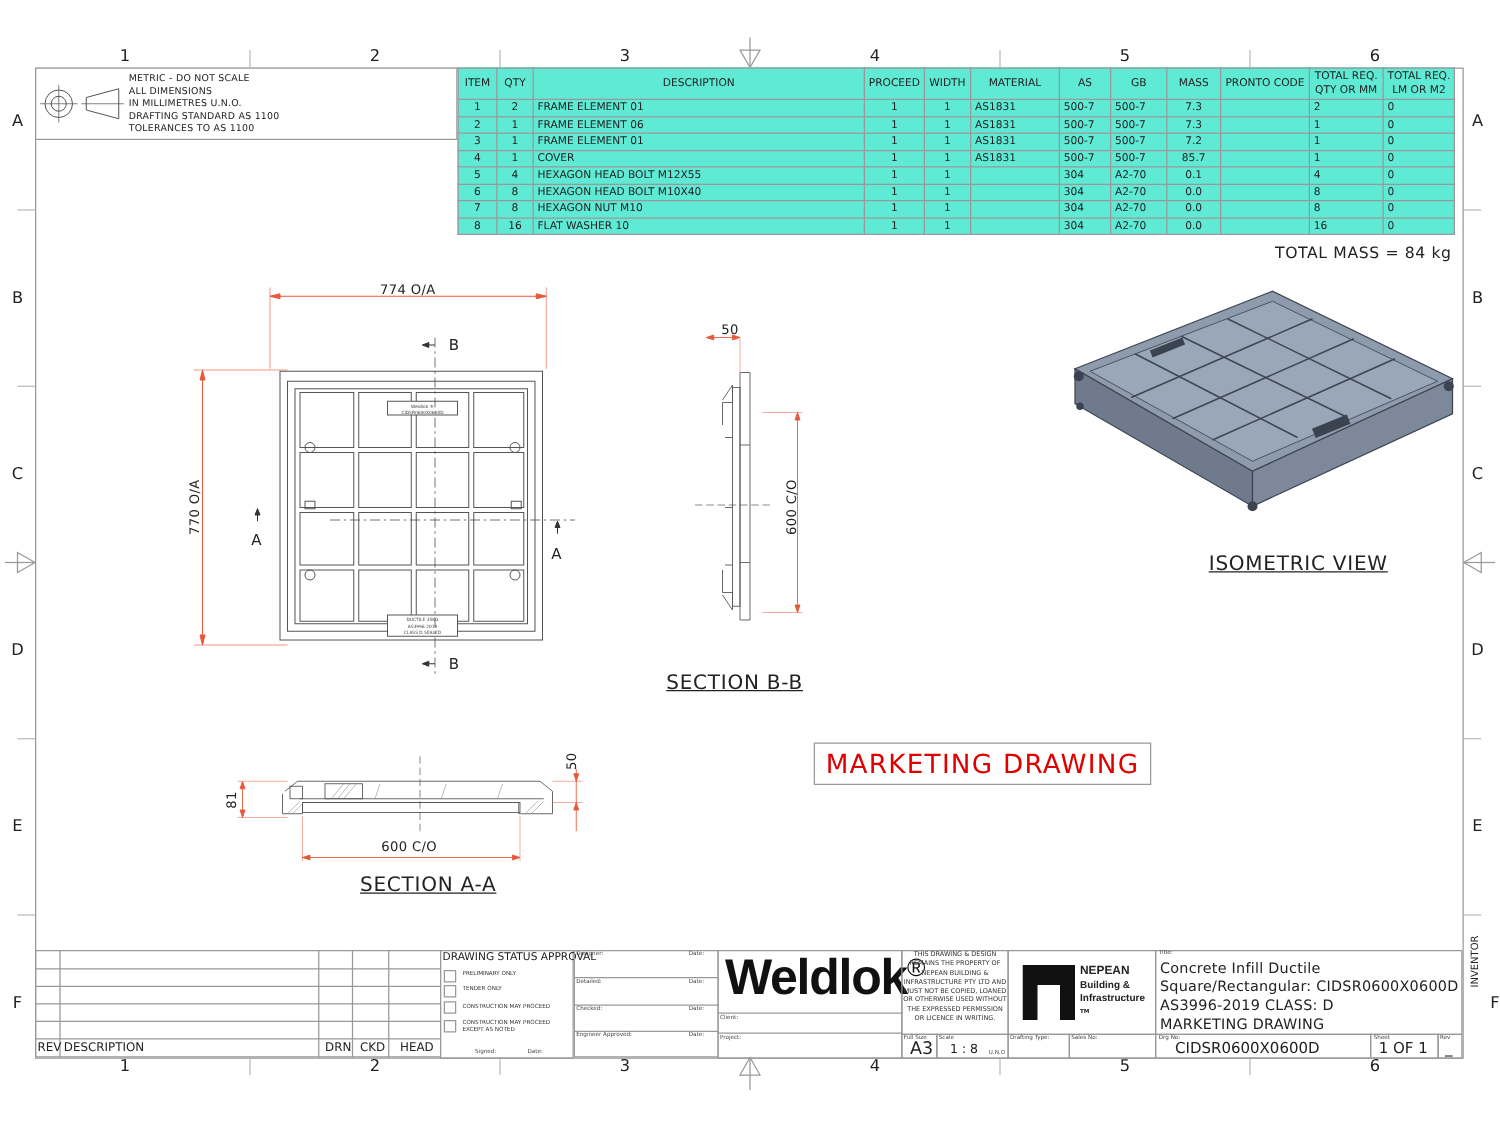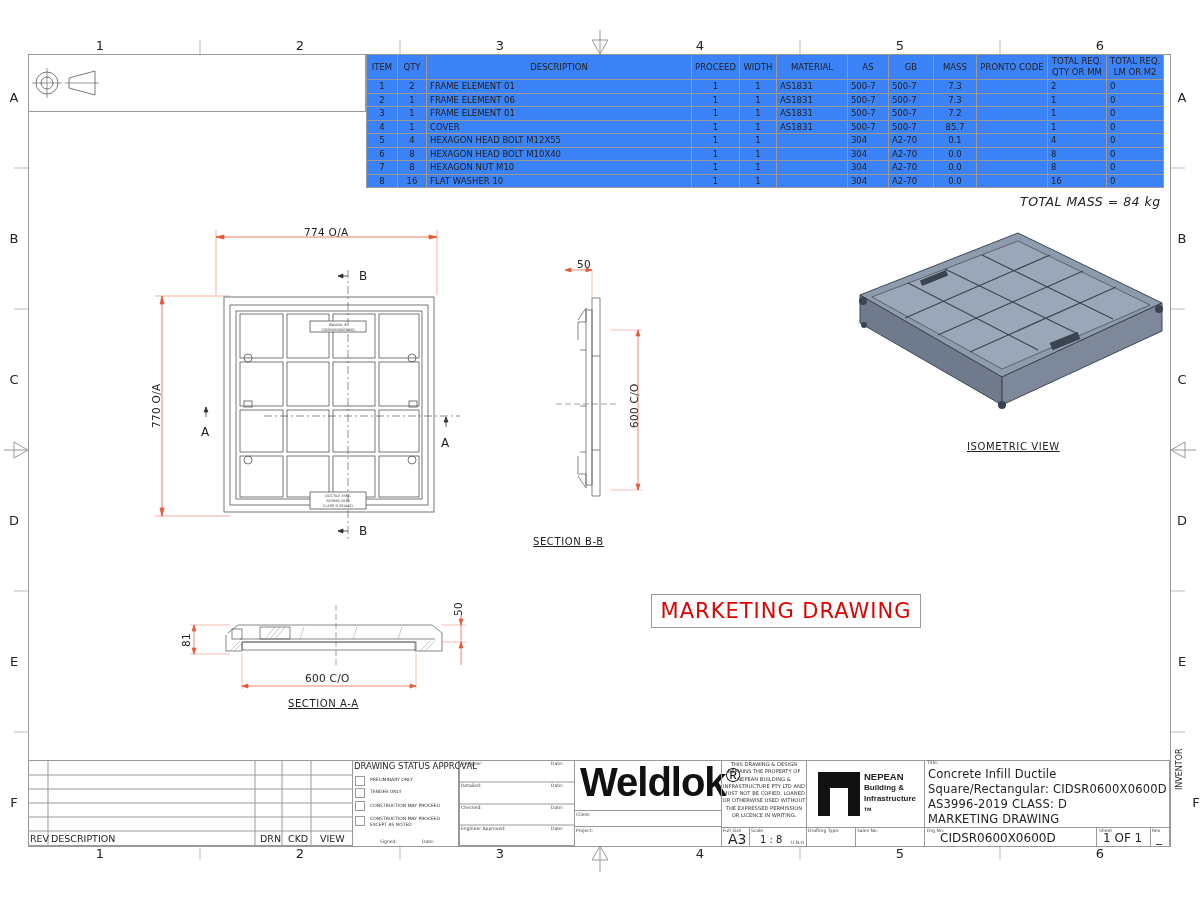--- a/index.html
+++ b/index.html
@@ -2,28 +2,28 @@
 <html><head>
 <meta charset="utf-8">
 <style>
   html,body{margin:0;padding:0;background:#fff;}
   body{width:1200px;height:900px;position:relative;overflow:hidden;font-family:"DejaVu Sans",sans-serif;color:#222;}
   .abs{position:absolute;}
   .zone-h{position:absolute;font-size:13px;color:#222;width:20px;text-align:center;}
   .zone-v{position:absolute;font-size:13px;color:#222;width:20px;text-align:center;}
   .note-box{position:absolute;left:28px;top:54px;width:338px;height:58px;border:1px solid #999;box-sizing:border-box;background:#fff;}
   .note-text{position:absolute;left:74px;top:3px;font-size:7.5px;line-height:10px;letter-spacing:0.2px;white-space:pre;}
-  table.bom{position:absolute;left:366px;top:54px;border-collapse:collapse;font-size:8.5px;background:#3b82f6;}
+  table.bom{position:absolute;left:366px;top:54px;border-collapse:collapse;font-size:8.5px;background:#5eead4;}
   table.bom th,table.bom td{border:1px solid #999;padding:0 3px;height:12.5px;white-space:nowrap;font-weight:normal;}
   table.bom th{height:24px;text-align:center;line-height:11px;}
   .c{text-align:center;} .l{text-align:left;}
-  .total-mass{position:absolute;left:1020px;top:194px;font-size:12.5px;letter-spacing:0.5px;font-style:italic;}
+  .total-mass{position:absolute;left:1020px;top:194px;font-size:12.5px;letter-spacing:0.5px;}
   .dim{position:absolute;font-size:10.5px;color:#222;letter-spacing:0.3px;}
   .vtext{transform:rotate(-90deg);transform-origin:left top;white-space:nowrap;}
-  .sec-label{position:absolute;font-size:10px;text-decoration:underline;letter-spacing:0.6px;}
+  .sec-label{position:absolute;font-size:16px;text-decoration:underline;letter-spacing:0.6px;}
   .marketing{position:absolute;left:651px;top:594px;width:270px;height:34px;border:1px solid #999;box-sizing:border-box;color:#e00000;font-size:21px;text-align:center;line-height:32px;letter-spacing:1px;}
   .cell{position:absolute;box-sizing:border-box;border:1px solid #999;}
   .tiny{font-size:4.5px;color:#444;position:absolute;}
   .sm{font-size:6px;color:#333;position:absolute;}
   .inv{position:absolute;left:1172px;top:745px;font-size:8px;transform:rotate(-90deg);transform-origin:left top;white-space:nowrap;}
 </style>
 </head>
 <body>
 
 <div>
@@ -91,20 +91,25 @@
 
 <div class="note-box">
   <svg class="abs" style="left:2px;top:8px" width="70" height="40">
     <circle cx="16" cy="20" r="11" fill="none" stroke="#555" stroke-width="0.8"></circle>
     <circle cx="16" cy="20" r="6" fill="none" stroke="#555" stroke-width="0.8"></circle>
     <line x1="1" y1="20" x2="31" y2="20" stroke="#555" stroke-width="0.6"></line>
     <line x1="16" y1="5" x2="16" y2="35" stroke="#555" stroke-width="0.6"></line>
     <polygon points="38,15 64,8 64,32 38,25" fill="none" stroke="#555" stroke-width="0.8"></polygon>
     <line x1="34" y1="20" x2="68" y2="20" stroke="#555" stroke-width="0.6"></line>
   </svg>
+  <div class="note-text">METRIC - DO NOT SCALE
+ALL DIMENSIONS
+IN MILLIMETRES U.N.O.
+DRAFTING STANDARD AS 1100
+TOLERANCES TO AS 1100</div>
 </div>
 
 <table class="bom">
   <thead>
     <tr>
       <th style="width:24px">ITEM</th>
       <th style="width:22px">QTY</th>
       <th style="width:258px">DESCRIPTION</th>
       <th style="width:34px">PROCEED</th>
       <th style="width:30px">WIDTH</th>
@@ -418,21 +423,21 @@
       <line x1="20" y1="0" x2="20" y2="86"></line>
         <line x1="227" y1="0" x2="227" y2="86"></line>
         <line x1="254" y1="0" x2="254" y2="86"></line>
         <line x1="283" y1="0" x2="283" y2="86"></line>
     </g>
   </svg>
   <span class="abs" style="left:30px;top:833px;font-size:9.5px">REV</span>
   <span class="abs" style="left:51px;top:833px;font-size:9.5px">DESCRIPTION</span>
   <span class="abs" style="left:260px;top:833px;font-size:9.5px">DRN</span>
   <span class="abs" style="left:288px;top:833px;font-size:9.5px">CKD</span>
-  <span class="abs" style="left:320px;top:833px;font-size:9.5px">VIEW</span>
+  <span class="abs" style="left:320px;top:833px;font-size:9.5px">HEAD</span>
 
   <div class="cell" style="left:352px;top:760px;width:107px;height:87px"></div>
   <span class="abs" style="left:354px;top:761px;font-size:8.5px;white-space:nowrap">DRAWING STATUS APPROVAL</span>
   <div class="abs" style="left:355px;top:776px;width:8px;height:8px;border:1px solid #999"></div>
   <span class="sm" style="left:370px;top:777px;font-size:4.5px">PRELIMINARY ONLY</span>
   <div class="abs" style="left:355px;top:788px;width:8px;height:8px;border:1px solid #999"></div>
   <span class="sm" style="left:370px;top:789px;font-size:4.5px">TENDER ONLY</span>
   <div class="abs" style="left:355px;top:801px;width:8px;height:8px;border:1px solid #999"></div>
   <span class="sm" style="left:370px;top:803px;font-size:4.5px">CONSTRUCTION MAY PROCEED</span>
   <div class="abs" style="left:355px;top:816px;width:8px;height:8px;border:1px solid #999"></div>

